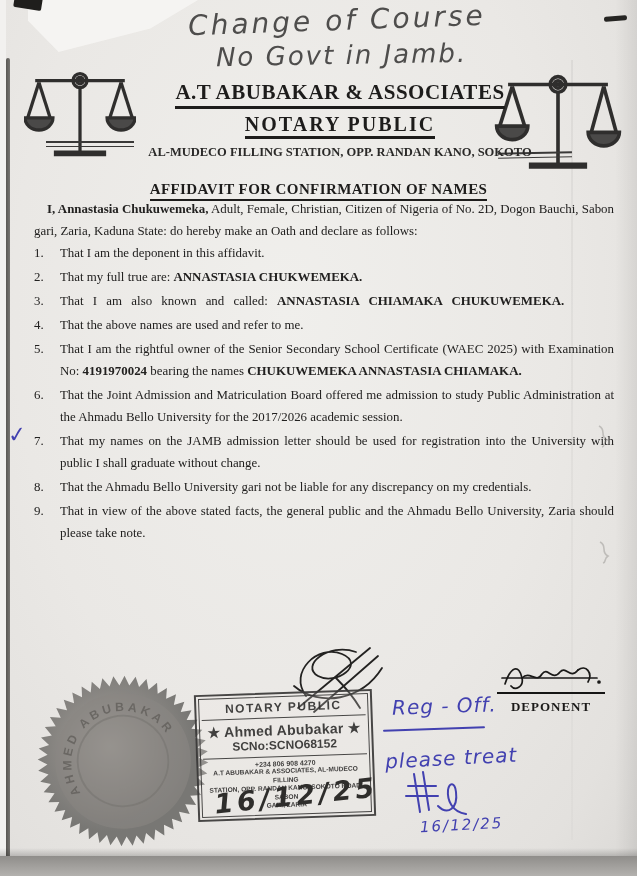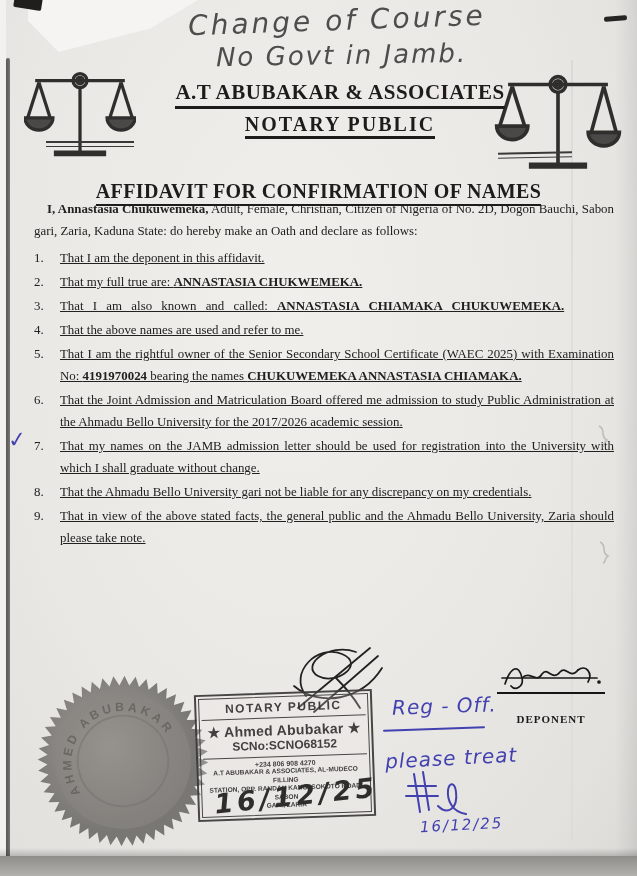--- a/index.html
+++ b/index.html
@@ -40,38 +40,38 @@
   .lh-center{position:absolute;left:140px;top:80px;width:400px;text-align:center;}
   .firm-name{display:inline-block;font-size:21px;font-weight:bold;letter-spacing:.5px;
     border-bottom:3px solid #1d1c1b;padding-bottom:1px;color:#1d1c1b;text-align:right;}
   .subtitle{display:inline-block;font-size:20px;font-weight:bold;letter-spacing:2px;
     border-bottom:3px solid #1d1c1b;margin-top:4px;color:#1d1c1b;}
   .lh-addr{margin-top:5px;font-size:12.5px;font-weight:bold;line-height:17px;color:#2a2928;}
   .rule-frag{position:absolute;height:3px;border-top:2px solid #3a3938;border-bottom:1.5px solid #3a3938;}
   .rule-frag.l{left:46px;top:141px;width:88px;}
   .rule-frag.r{left:498px;top:152px;width:74px;transform:rotate(-1deg);}
   .doc-title-wrap{position:absolute;left:0;top:180px;width:637px;text-align:center;}
-  .doc-title{display:inline-block;font-size:20px;font-weight:bold;letter-spacing:.4px;
+  .doc-title{display:inline-block;font-size:15px;font-weight:bold;letter-spacing:.4px;
     border-bottom:2.5px solid #1d1c1b;padding-bottom:1px;color:#1d1c1b;}
   
   .body-text{position:absolute;left:34px;top:198px;width:580px;font-size:12.9px;
     line-height:22px;text-align:justify;color:#222120;}
-  .intro{text-indent:13px;margin-bottom:5px;}
+  .intro{text-indent:13px;}
   .b{font-weight:bold;}
   .affidavit-item{display:flex;margin-bottom:2px;position:relative;}
   .item-num{flex:0 0 26px;}
-  .item-body{flex:1;text-align:justify;text-decoration:underline;}
+  .item-body{flex:1;text-align:justify;}
   .affidavit-item:nth-child(3) .item-body{word-spacing:6px;}
   .check{position:absolute;left:-26px;top:-6px;font-family:"DejaVu Sans",sans-serif;
     font-size:22px;font-weight:bold;color:var(--blue-ink,#4241b0);transform:rotate(-6deg);}
   
   .big-scribble{position:absolute;left:284px;top:638px;}
   .deponent{position:absolute;left:497px;top:658px;width:108px;text-align:center;}
   .deponent-line{border-top:2.5px solid #151514;margin-top:-4px;}
-  .deponent-label{font-size:11px;font-weight:bold;letter-spacing:1px;color:#1b1a19;margin-top:19px;}
+  .deponent-label{font-size:13px;font-weight:bold;letter-spacing:1px;color:#1b1a19;margin-top:5px;}
   .seal{position:absolute;left:30px;top:674px;}
   .stamp{position:absolute;left:196px;top:692px;width:170px;transform:rotate(-2deg);
     border:2.5px solid #3a3938;padding:2px;color:#333231;opacity:.92;background:rgba(238,236,233,.25);}
   .stamp-inner{border:1.5px solid #3a3938;padding:3px 2px 4px;text-align:center;
     font-family:"Liberation Sans",sans-serif;}
   .stamp-header{font-size:12px;font-weight:bold;letter-spacing:1.5px;border-bottom:1.5px solid #3a3938;
     padding-bottom:3px;}
   .stamp-name{font-size:14px;font-weight:bold;margin-top:4px;letter-spacing:.3px;}
   .stamp-scn{font-size:12px;font-weight:bold;border-bottom:1.5px solid #3a3938;padding-bottom:4px;}
   .stamp-phone{font-size:7px;font-weight:bold;margin-top:3px;}
@@ -133,20 +133,21 @@
       <path d="M89 58 A15 13 0 0 0 119 58 Z" fill="#4a4948"></path>
     </g>
   </svg>
   <div class="rule-frag l"></div>
   <div class="rule-frag r"></div>
 
   <div class="lh-center">
     <div><span class="firm-name">A.T ABUBAKAR &amp; ASSOCIATES</span></div>
     <div><span class="subtitle">NOTARY PUBLIC</span></div>
     <div class="lh-addr">
+      <div>AL-MUDECO FILLING STATION, OPP. RANDAN KANO, SOKOTO</div>
     </div>
   </div>
 
   <div class="doc-title-wrap">
     <span class="doc-title">AFFIDAVIT FOR CONFIRMATION OF NAMES</span>
   </div>
 
   <div class="body-text">
     <div class="intro"><span class="b">I, Annastasia Chukuwemeka,</span><span> Adult, Female, Christian, Citizen of Nigeria of No. 2D, Dogon Bauchi, Sabon gari, Zaria, Kaduna State: do hereby make an Oath and declare as follows:</span></div>
     <div>
@@ -169,21 +170,21 @@
         <div class="affidavit-item">
           <span class="item-num">5.</span>
           <span class="item-body"><span>That I am the rightful owner of the Senior Secondary School Certificate (WAEC 2025) with Examination No: </span><span class="b">4191970024</span><span> bearing the names </span><span class="b">CHUKUWEMEKA ANNASTASIA CHIAMAKA.</span></span>
         </div>
         <div class="affidavit-item">
           <span class="item-num">6.</span>
           <span class="item-body"><span>That the Joint Admission and Matriculation Board offered me admission to study Public Administration at the Ahmadu Bello University for the 2017/2026 academic session.</span></span>
         </div>
         <div class="affidavit-item">
           <span class="item-num">7.</span>
-          <span class="item-body"><span>That my names on the JAMB admission letter should be used for registration into the University with which I shall graduate without change.</span></span>
+          <span class="item-body"><span>That my names on the JAMB admission letter should be used for registration into the University with public I shall graduate without change.</span></span>
           <span class="check">✓</span>
         </div>
         <div class="affidavit-item">
           <span class="item-num">8.</span>
           <span class="item-body"><span>That the Ahmadu Bello University gari not be liable for any discrepancy on my credentials.</span></span>
         </div>
         <div class="affidavit-item">
           <span class="item-num">9.</span>
           <span class="item-body"><span>That in view of the above stated facts, the general public and the Ahmadu Bello University, Zaria should please take note.</span></span>
         </div>

